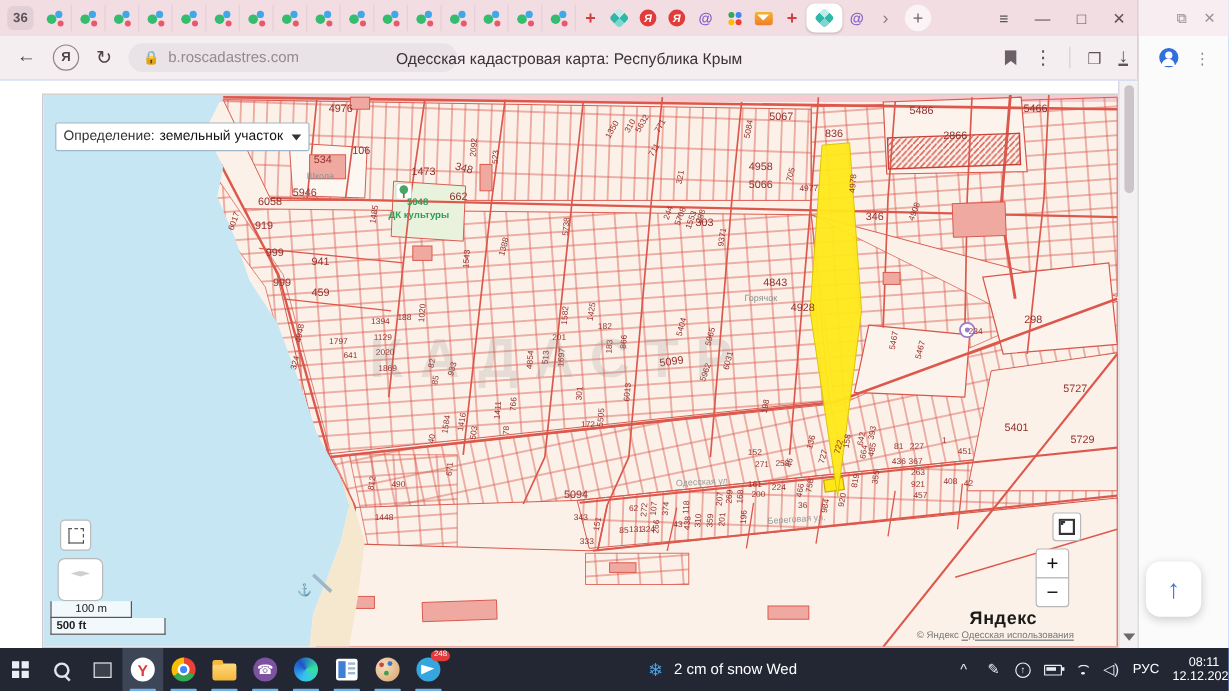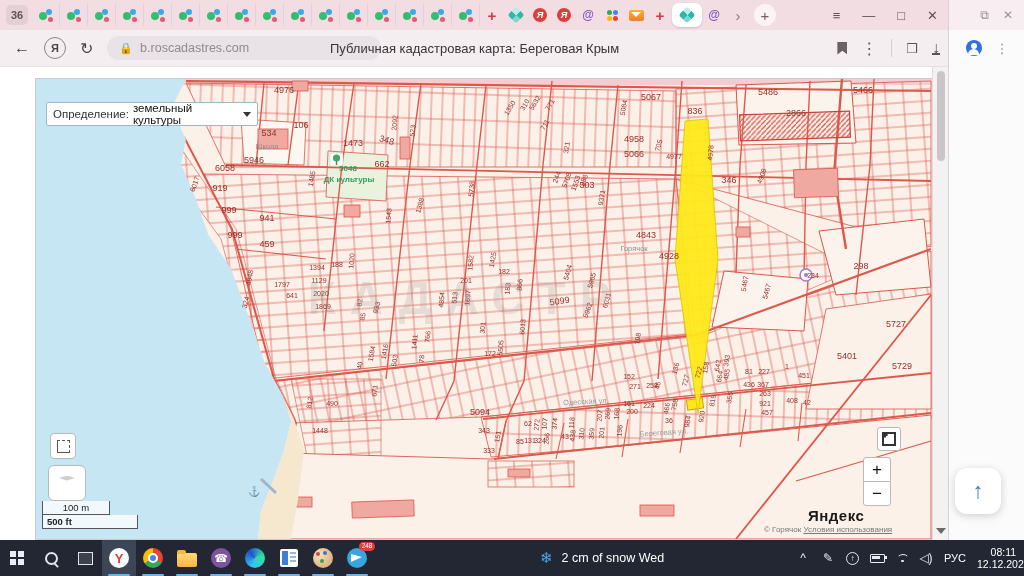--- a/index.html
+++ b/index.html
@@ -255,21 +255,21 @@
   </div>
 
   <div class="toolbar">
     <span class="nav-ic">←</span>
     <span class="ya-btn">Я</span>
     <span class="nav-ic">↻</span>
     <div class="url-pill">
       <span class="lock">🔒</span>
       <span class="url-text">b.roscadastres.com</span>
     </div>
-    <div class="page-title">Публичная кадастровая карта: Береговая Крым</div>
+    <div class="page-title">Одесская кадастровая карта: Республика Крым</div>
     <div class="tb-right">
       <span class="flag-ic"></span>
       <span>⋮</span>
       <span class="sep"></span>
       <span style="font-size:13px;">❒</span>
       <span style="border-bottom:2px solid #5c5458;line-height:11px;">↓</span>
     </div>
   </div>
 
   <div class="page">
@@ -526,21 +526,21 @@
             <text x="341" y="312" class="ml n" transform="rotate(-85 341 312)">671</text>
             <text x="284" y="354" class="ml n">1448</text>
             <text x="430" y="235" class="ml w">КАДАСТР</text>
           </g>
       </svg>
 
       <div class="search-panel">
         <div class="filter-row">
           <span class="filter-label">Определение:</span>
           <span class="filter-select">
-            <span>земельный культуры</span>
+            <span>земельный участок</span>
             <span class="chev-down"></span>
           </span>
         </div>
       </div>
 
       <div class="mbtn btn-capture">
           <span class="cap-ic"></span>
         </div>
       <div class="mbtn btn-layers">
           <span class="layers-ic"></span>
@@ -551,22 +551,22 @@
         <div class="sb-ft">500 ft</div>
       </div>
 
       <div class="mbtn btn-full">
           <span class="full-ic"></span>
         </div>
       <div class="mbtn btn-zin">+</div>
       <div class="mbtn btn-zout">−</div>
       <div class="brand">Яндекс</div>
       <div class="copyright">
-        <span>© Горячок</span>
-        <a>Условия использования</a>
+        <span>© Яндекс</span>
+        <a>Одесская использования</a>
       </div>
     </div>
   </div>
 
   <div class="scroll-col">
     <div class="scroll-thumb"></div>
     <div class="scroll-darr"></div>
   </div>
 
   <div class="window2">

